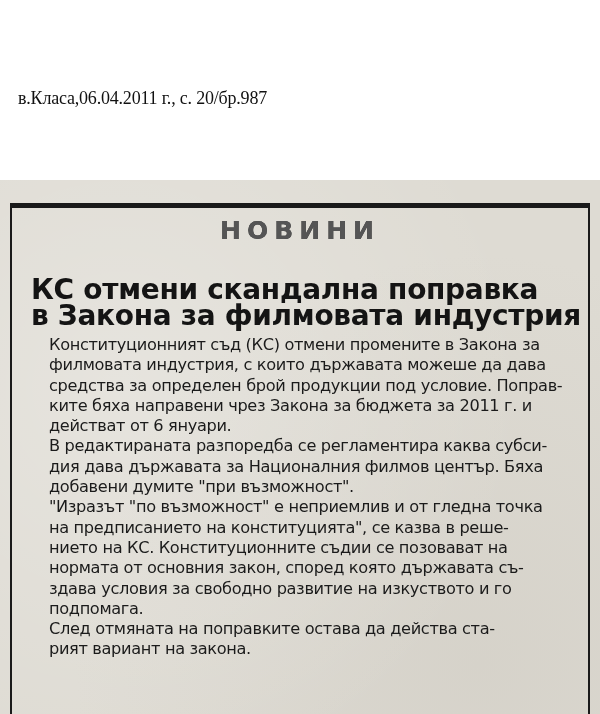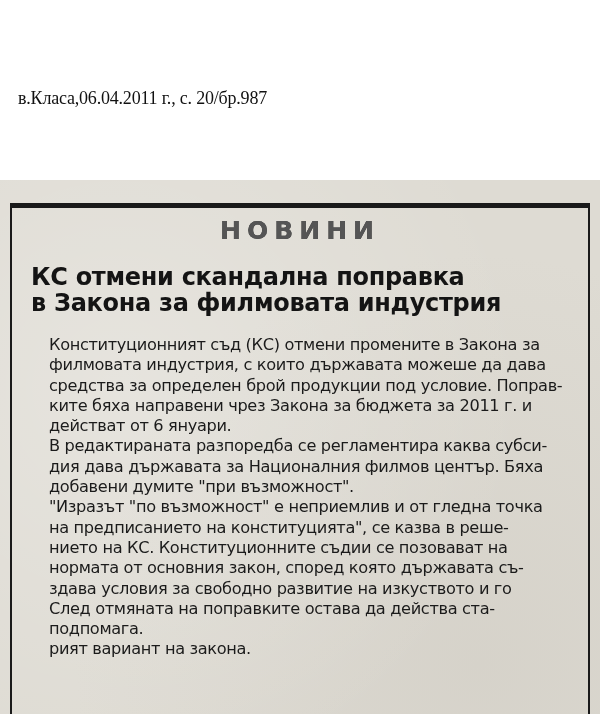--- a/index.html
+++ b/index.html
@@ -55,24 +55,24 @@
     font-family: "DejaVu Sans", sans-serif;
     font-weight: bold;
     font-size: 25px;
     letter-spacing: 6px;
     color: #555;
     text-shadow: 0 0 0.6px #333;
   }
   .headline {
     position: absolute;
     left: 19px;
-    top: 56px;
+    top: 69px;
     font-family: "DejaVu Sans", sans-serif;
     font-weight: bold;
-    font-size: 24px;
+    font-size: 28px;
     line-height: 26px;
     color: #141414;
     letter-spacing: -0.3px;
   }
   .headline div {
     white-space: nowrap;
   }
   .body-text {
     position: absolute;
     left: 37px;
@@ -109,18 +109,18 @@
       <div class="line">ките бяха направени чрез Закона за бюджета за 2011 г. и</div>
       <div class="line">действат от 6 януари.</div>
       <div class="line">В редактираната разпоредба се регламентира каква субси-</div>
       <div class="line">дия дава държавата за Националния филмов център. Бяха</div>
       <div class="line">добавени думите "при възможност".</div>
       <div class="line">"Изразът "по възможност" е неприемлив и от гледна точка</div>
       <div class="line">на предписанието на конституцията", се казва в реше-</div>
       <div class="line">нието на КС. Конституционните съдии се позовават на</div>
       <div class="line">нормата от основния закон, според която държавата съ-</div>
       <div class="line">здава условия за свободно развитие на изкуството и го</div>
+      <div class="line">подпомага.</div>
       <div class="line">След отмяната на поправките остава да действа ста-</div>
-      <div class="line">подпомага.</div>
       <div class="line">рият вариант на закона.</div>
     </div>
   </div>
 </div>
 
 </body></html>

